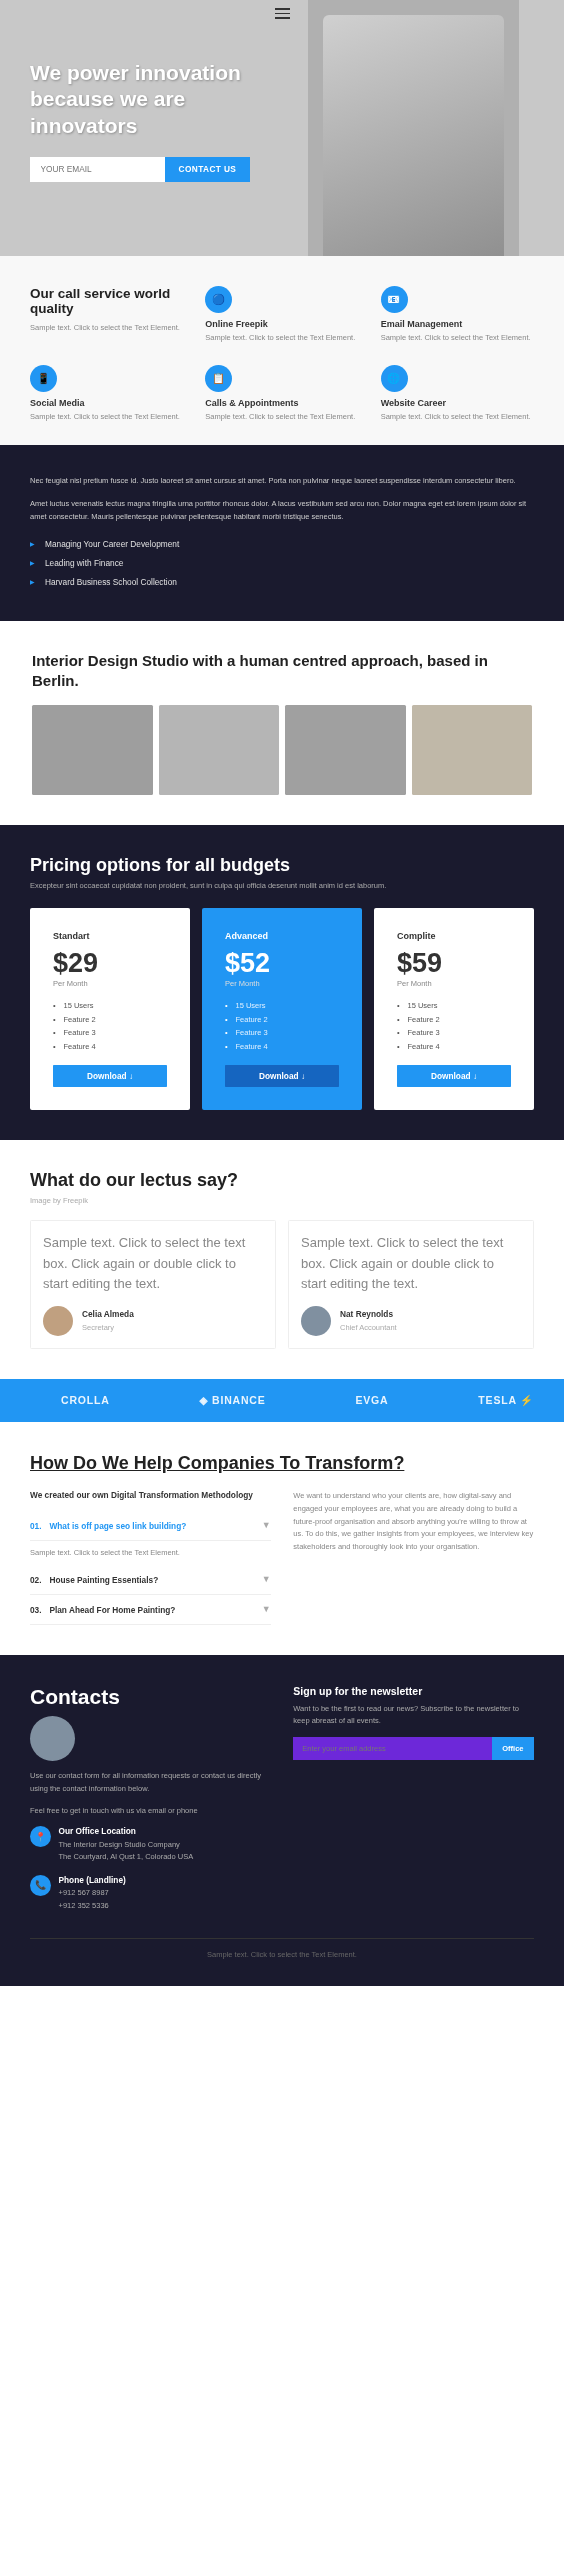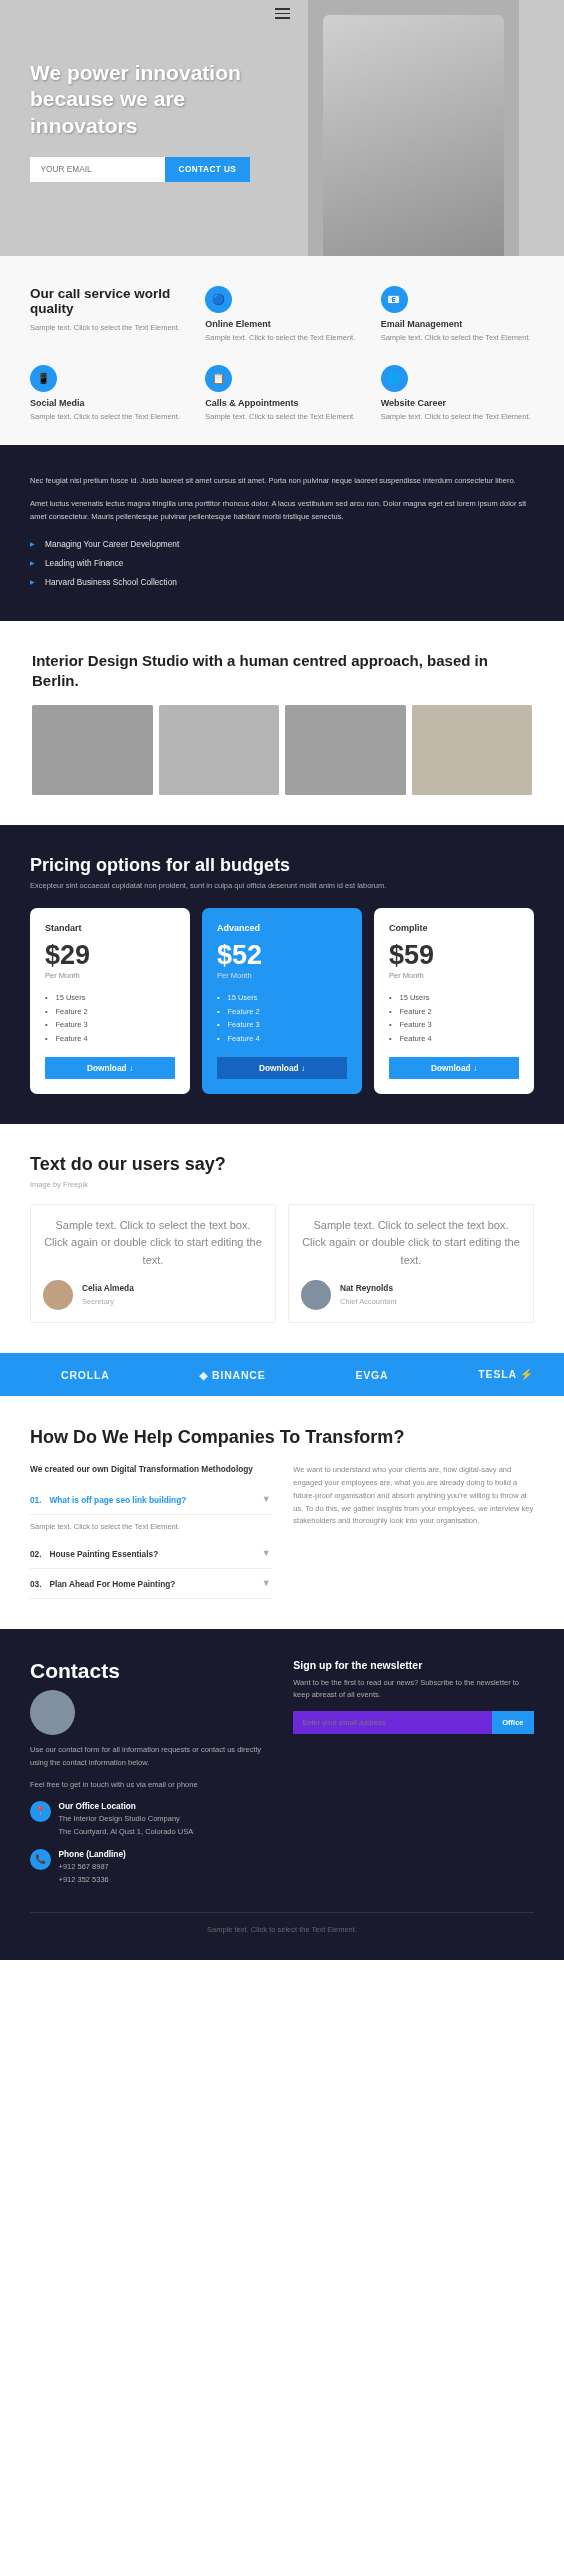--- a/index.html
+++ b/index.html
@@ -170,22 +170,22 @@
     .pricing h2 { font-size: 18px; font-weight: 700; margin-bottom: 4.5px; }
     .pricing > p { font-size: 7.5px; color: #aaa; margin-bottom: 18px; }
     .pricing-cards {
       display: grid;
       grid-template-columns: 1fr 1fr 1fr;
       gap: 12px;
     }
     .price-card {
       background: #fff;
       color: #333;
-      padding: 15px;
-      border-radius: 7px;
+      padding: 23px;
+      border-radius: 2px;
     }
     .price-card.featured {
       background: #2196f3;
       color: #fff;
     }
     .price-card h3 { font-size: 9px; font-weight: 700; margin-bottom: 7.5px; color: inherit; }
     .price-card.featured h3 { color: #fff; }
     .price-amount { font-size: 27px; font-weight: 700; color: inherit; }
     .price-period { font-size: 7.5px; color: #888; margin-bottom: 10.5px; }
     .price-card.featured .price-period { color: #ddd; }
@@ -219,21 +219,21 @@
     .testimonial-cards {
       display: grid;
       grid-template-columns: 1fr 1fr;
       gap: 12px;
     }
     .testimonial-card {
       border: 0.8px solid #eee;
       padding: 12px;
       border-radius: 1.5px;
     }
-    .testimonial-card p { font-size: 11px; color: #888; line-height: 1.6; margin-bottom: 10.5px; text-align: center; }
+    .testimonial-card p { font-size: 13px; color: #888; line-height: 1.6; margin-bottom: 10.5px; }
     .reviewer { display: flex; align-items: center; gap: 9px; }
     .avatar {
       width: 30px;
       height: 30px;
       border-radius: 50%;
       background: #c0a080;
       flex-shrink: 0;
     }
     .avatar.male { background: #8090a0; }
     .reviewer-info h4 { font-size: 8.3px; font-weight: 700; color: #333; }
@@ -248,21 +248,21 @@
       justify-content: space-between;
     }
     .logo-item { color: #fff; font-size: 10.5px; font-weight: 700; letter-spacing: 0.8px; opacity: 0.9; margin-left: 31px; }
 
     
     .transform {
       padding: 30px 30px;
       background: #fff;
     }
     .transform-inner { display: grid; grid-template-columns: 1fr 1fr; gap: 22.6px; }
-    .transform h2 { font-size: 18px; font-weight: 700; color: #222; margin-bottom: 7.5px; line-height: 1.3; }
+    .transform h2 { font-size: 18px; font-weight: 700; color: #222; margin-bottom: 7.5px; line-height: 1.3; text-decoration: underline; }
     .transform-left h4 { font-size: 8.3px; font-weight: 700; color: #333; margin-bottom: 10.5px; }
     .transform-right p { font-size: 7.5px; color: #888; line-height: 1.7; }
     .faq-item {
       border-bottom: 0.8px solid #eee;
       padding: 7.5px 0;
       display: flex;
       justify-content: space-between;
       align-items: center;
       cursor: pointer;
     }
@@ -363,21 +363,21 @@
 
 <section class="services">
   <div class="services-grid">
 
     <div class="service-item">
       <h2 class="service-title-main">Our call service world quality</h2>
       <p>Sample text. Click to select the Text Element.</p>
     </div>
     <div class="service-item">
       <div class="service-icon">🔵</div>
-      <h4>Online Element</h4>
+      <h4>Online Freepik</h4>
       <p>Sample text. Click to select the Text Element.</p>
     </div>
     <div class="service-item">
       <div class="service-icon">📧</div>
       <h4>Email Management</h4>
       <p>Sample text. Click to select the Text Element.</p>
     </div>
     <div class="service-item">
       <div class="service-icon">📱</div>
       <h4>Social Media</h4>
@@ -456,21 +456,21 @@
         <li>Feature 2</li>
         <li>Feature 3</li>
         <li>Feature 4</li>
       </ul>
       <button class="download-btn">Download ↓</button>
     </div>
   </div>
 </section>
 
 <section class="testimonials">
-  <h2>Text do our users say?</h2>
+  <h2>What do our lectus say?</h2>
   <div class="image-credit">Image by Freepik</div>
   <div class="testimonial-cards">
     <div class="testimonial-card">
       <p>Sample text. Click to select the text box. Click again or double click to start editing the text.</p>
       <div class="reviewer">
         <div class="avatar"></div>
         <div class="reviewer-info">
           <h4>Celia Almeda</h4>
           <span>Secretary</span>
         </div>

